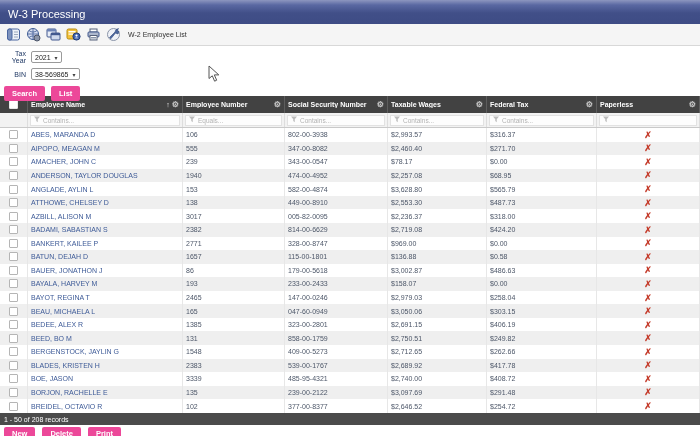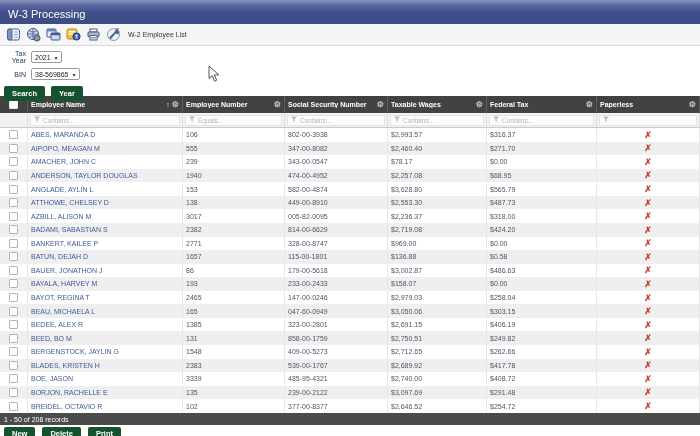--- a/index.html
+++ b/index.html
@@ -17,21 +17,21 @@
   .toolbar-label { font-size:7px; color:#333; margin-left:5px; }
 
   
   .filters { height:46px; background:#fff; position:relative; font-size:7px; }
   .frow { display:flex; align-items:center; margin:4px 0 0 0; }
   .flabel { width:26px; text-align:right; color:#1f3864; margin-right:5px; }
   .ddl { border:1px solid #9a9a9a; border-radius:2px; background:#fff; height:12px;
     display:inline-flex; align-items:center; padding:0 3px; color:#222; gap:4px; cursor:pointer; }
   .ddl .chev { font-size:6px; color:#444; }
   .btnrow { margin:6px 0 0 4px; display:flex; gap:6px; }
-  .btn { background:#14532d; color:#fff; font-weight:bold; font-size:7.5px;
+  .btn { background:#ec4899; color:#fff; font-weight:bold; font-size:7.5px;
     padding:3px 8px; border-radius:2px; border:none; cursor:pointer; }
 
   
   .grid { width:700px; }
   .ghead { display:flex; height:17px; background:#424242; color:#fff; }
   .hcell { display:flex; align-items:center; border-right:1px solid #5d5d5d;
     font-size:7px; font-weight:bold; padding:0 3px; cursor:pointer; }
   .hcell .lbl { flex:1; overflow:hidden; white-space:nowrap; }
   .hicons { display:flex; align-items:center; gap:2px; }
   .sort-arrow { font-size:7px; color:#eee; }
@@ -130,21 +130,21 @@
   </div>
   <div class="frow">
     <span class="flabel">BIN</span>
     <span class="ddl">
       <span>38-569865</span>
       <span class="chev">▾</span>
     </span>
   </div>
   <div class="btnrow">
     <button class="btn">Search</button>
-    <button class="btn">Year</button>
+    <button class="btn">List</button>
   </div>
 </div>
 
 <div class="grid">
   <div class="ghead" id="gridHeader">
       <div class="hcell cbcol" style="width:28px;justify-content:center">
         <span class="cb hd"></span>
       </div>
       <div class="hcell" style="width:155px">
         <span class="lbl">Employee Name</span>

